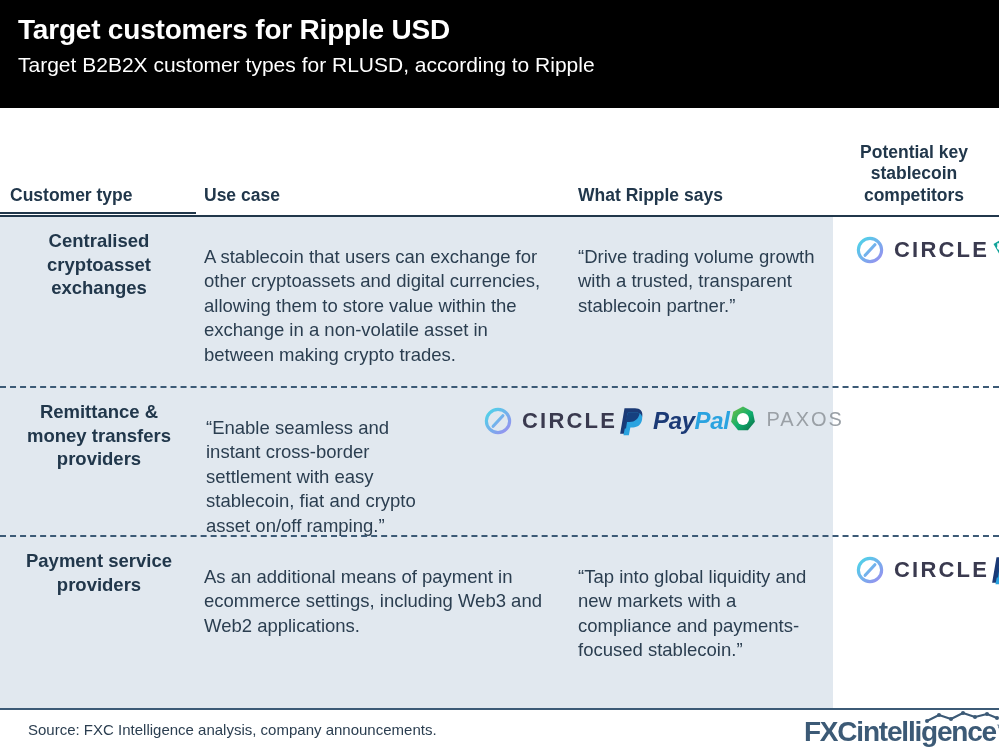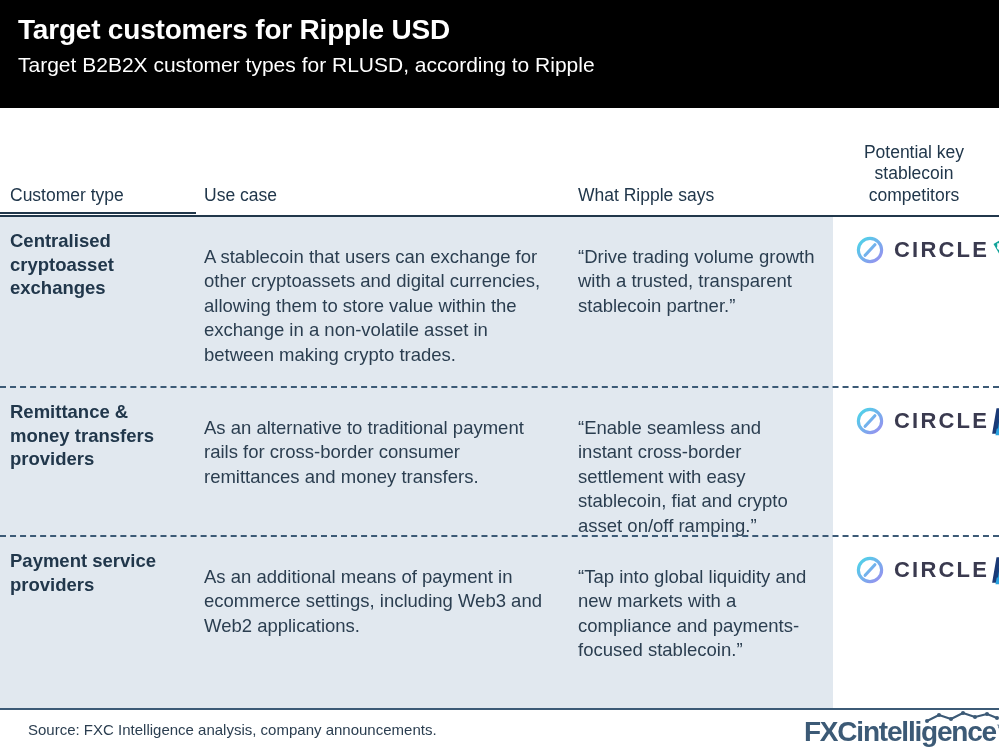--- a/index.html
+++ b/index.html
@@ -70,21 +70,21 @@
   .c4 { width: 166px; box-sizing: border-box; padding-left: 0px; padding-right: 8px; }
 
   
   .thead {
     height: 107px;
     align-items: flex-end;
     background: #ffffff;
   }
   .thead .th {
     font-size: 17.5px;
-    font-weight: normal;
+    font-weight: bold;
     color: #21374b;
     line-height: 1.22;
     padding-bottom: 9px;
   }
   .thead .c4 .th {
     text-align: center;
     padding-left: 4px;
   }
 
   .head-rule {
@@ -119,20 +119,21 @@
     display: flex;
     z-index: 1;
   }
 
   .cell-type {
     font-size: 18.5px;
     font-weight: bold;
     color: #21374b;
     line-height: 1.28;
     padding-top: 14px;
+    text-align: center;
   }
   .cell-use, .cell-says {
     font-size: 18.5px;
     font-weight: normal;
     color: #2b3e50;
     line-height: 1.32;
     padding-top: 30px;
   }
 
   
@@ -327,23 +328,20 @@
           </div>
         </div>
       </div>
     </div>
 
     <div class="row tbody-row row-2">
       <div class="shade"></div>
       <div class="cells">
         <div class="c1">
           <div class="cell-type">Remittance &amp; money transfers providers</div>
-        </div>
-        <div class="c2">
-          <div class="cell-use">As an alternative to traditional payment rails for cross-border consumer remittances and money transfers.</div>
         </div>
         <div class="c3">
           <div class="cell-says">“Enable seamless and instant cross-border settlement with easy stablecoin, fiat and crypto asset on/off ramping.”</div>
         </div>
         <div class="c4">
           <div class="logos">
 
             <div class="logo">
               <svg class="logo-mark" width="30" height="30" viewBox="0 0 40 40">
                 <defs>

